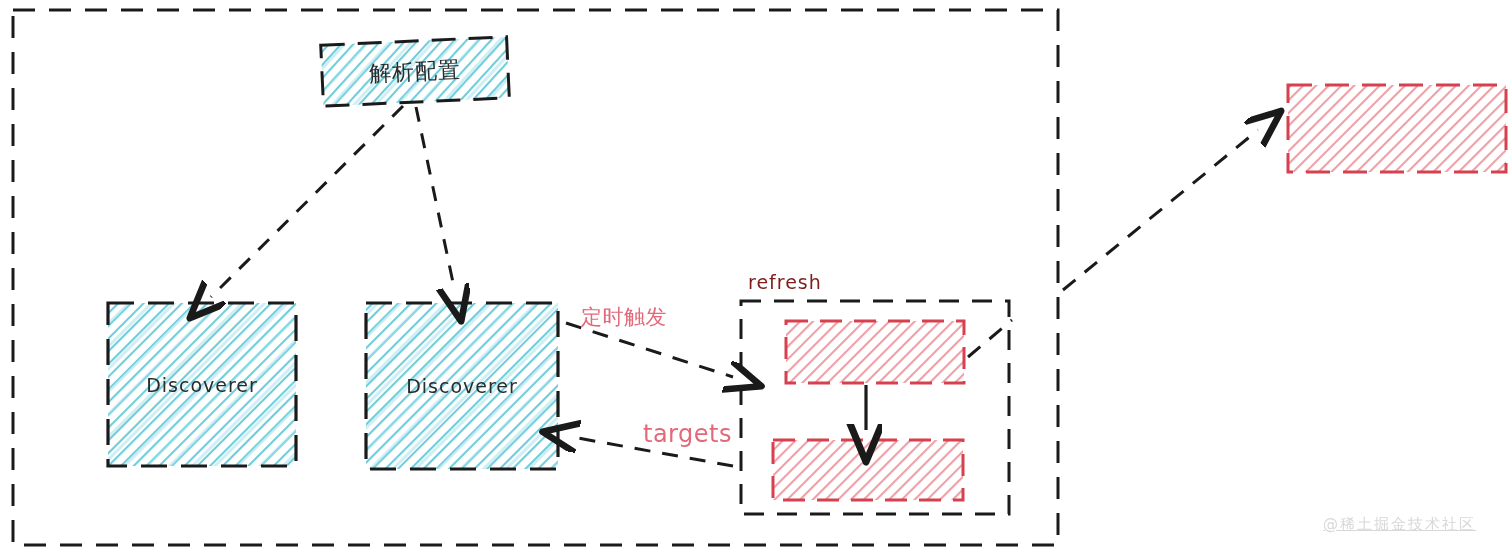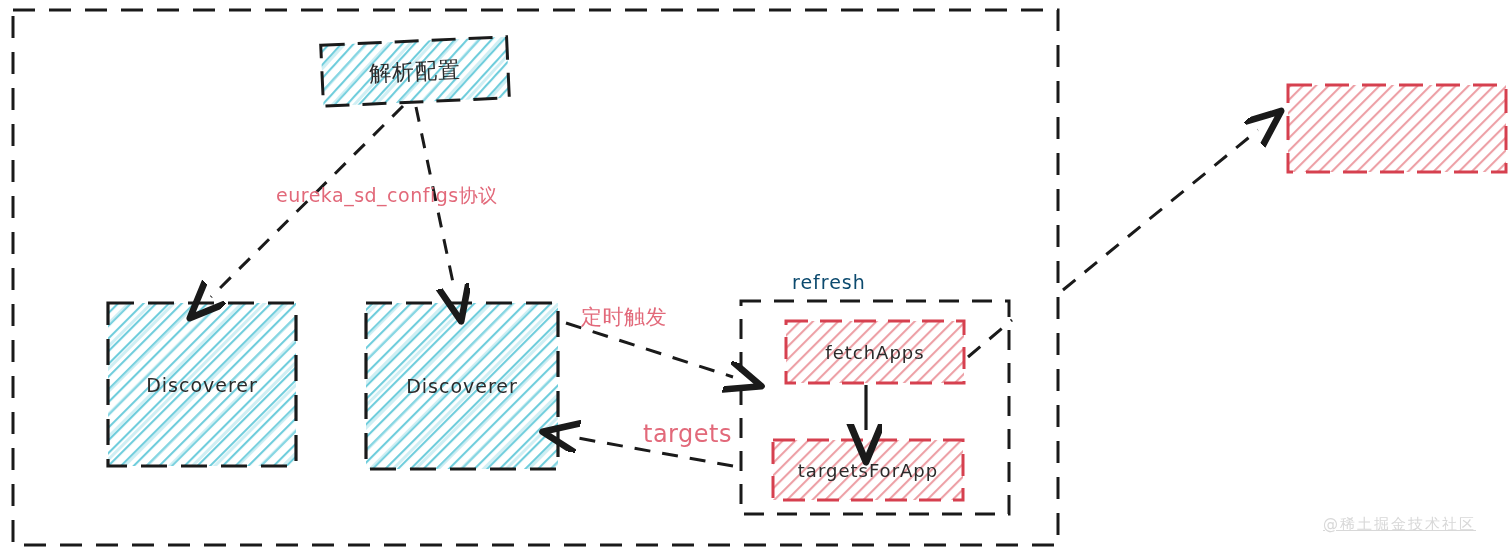--- a/index.html
+++ b/index.html
@@ -36,23 +36,22 @@
   }
   .edge-label {
     position: absolute;
     white-space: nowrap;
     color: #e2697a;
     letter-spacing: 0.5px;
   }
   .group-label {
     position: absolute;
     white-space: nowrap;
-    color: #0c4a6e;
+    color: #7f1d1d;
     letter-spacing: 1px;
-    margin-left: 44px;
   }
   .watermark {
     position: absolute;
     white-space: nowrap;
     color: #d8d8d8;
     letter-spacing: 2px;
     font-size: 15px;
     text-decoration: underline;
   }
   .cn { font-family: "DejaVu Sans", sans-serif; }
@@ -149,28 +148,25 @@
       <path d="M968,357 L1012,320" fill="none" stroke="#1a1a1a" stroke-width="3" stroke-dasharray="16 12"></path>
     </g>
   </svg>
 
   <div class="node-label cn" style="left:322px; top:41px; width:186px; height:61px; font-size:22px; transform:rotate(-2.6deg);">解析配置</div>
 
   <div class="node-label" style="left:108px; top:303px; width:188px; height:163px; font-size:19px;">Discoverer</div>
 
   <div class="node-label" style="left:366px; top:303px; width:192px; height:166px; font-size:19px;">Discoverer</div>
 
-  <div class="node-label" style="left:786px; top:321px; width:178px; height:62px; font-size:18px;">fetchApps</div>
 
-  <div class="node-label" style="left:773px; top:440px; width:190px; height:60px; font-size:18px;">targetsForApp</div>
 
 
   <div class="group-label" style="left:748px; top:271px; font-size:19px;">refresh</div>
 
-  <div class="edge-label cn" style="left:276px; top:183px; font-size:19px;">eureka_sd_configs协议</div>
 
   <div class="edge-label cn" style="left:581px; top:303px; font-size:21px;">定时触发</div>
 
   <div class="edge-label" style="left:643px; top:420px; font-size:24px;">targets</div>
 
 
   <div class="watermark cn" style="left:1323px; top:515px;">@稀土掘金技术社区</div>
 
 </div>
 

